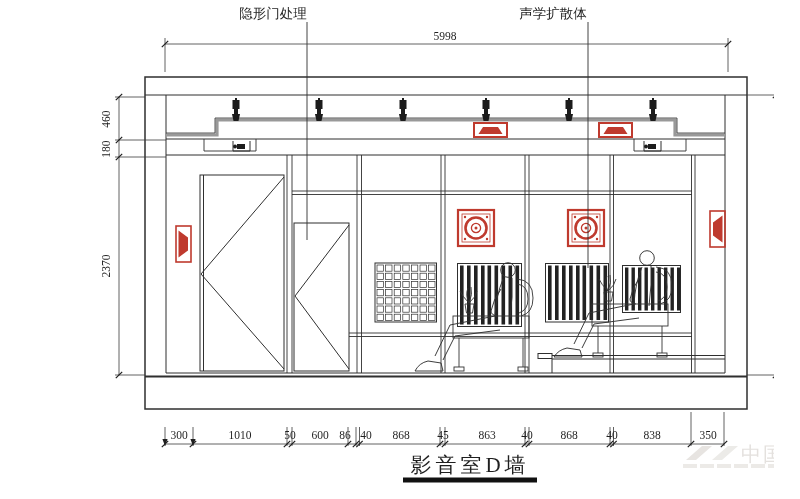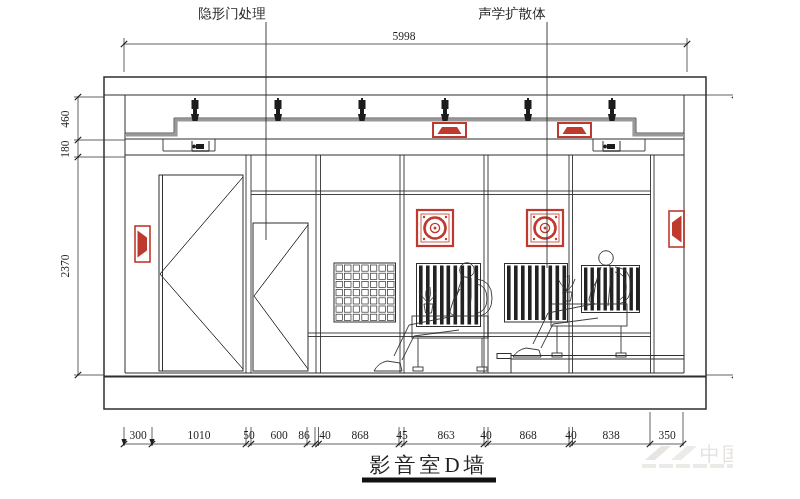--- a/index.html
+++ b/index.html
@@ -1,17 +1,17 @@
 <!DOCTYPE html>
 <html><head>
 <meta charset="utf-8">
 <style>
   html,body{margin:0;padding:0;background:#ffffff;}
   .stage{position:relative;width:733px;height:499px;background:#fff;overflow:hidden;
-         font-family:"Liberation Serif","DejaVu Serif",serif;}
+         font-family:"Liberation Serif","DejaVu Serif",serif;padding-left:41px;}
   svg text{font-family:"Liberation Serif","DejaVu Serif",serif;fill:#1f1f1f;}
   .dimtxt{font-size:11.5px;}
   .lbltxt{font-size:13.5px;}
   .titletxt{font-size:21px;letter-spacing:4px;}
   .wmark{font-size:20px;fill:#e4e1de;letter-spacing:2px;}
 </style>
 </head>
 <body>
 
 <div class="stage">

